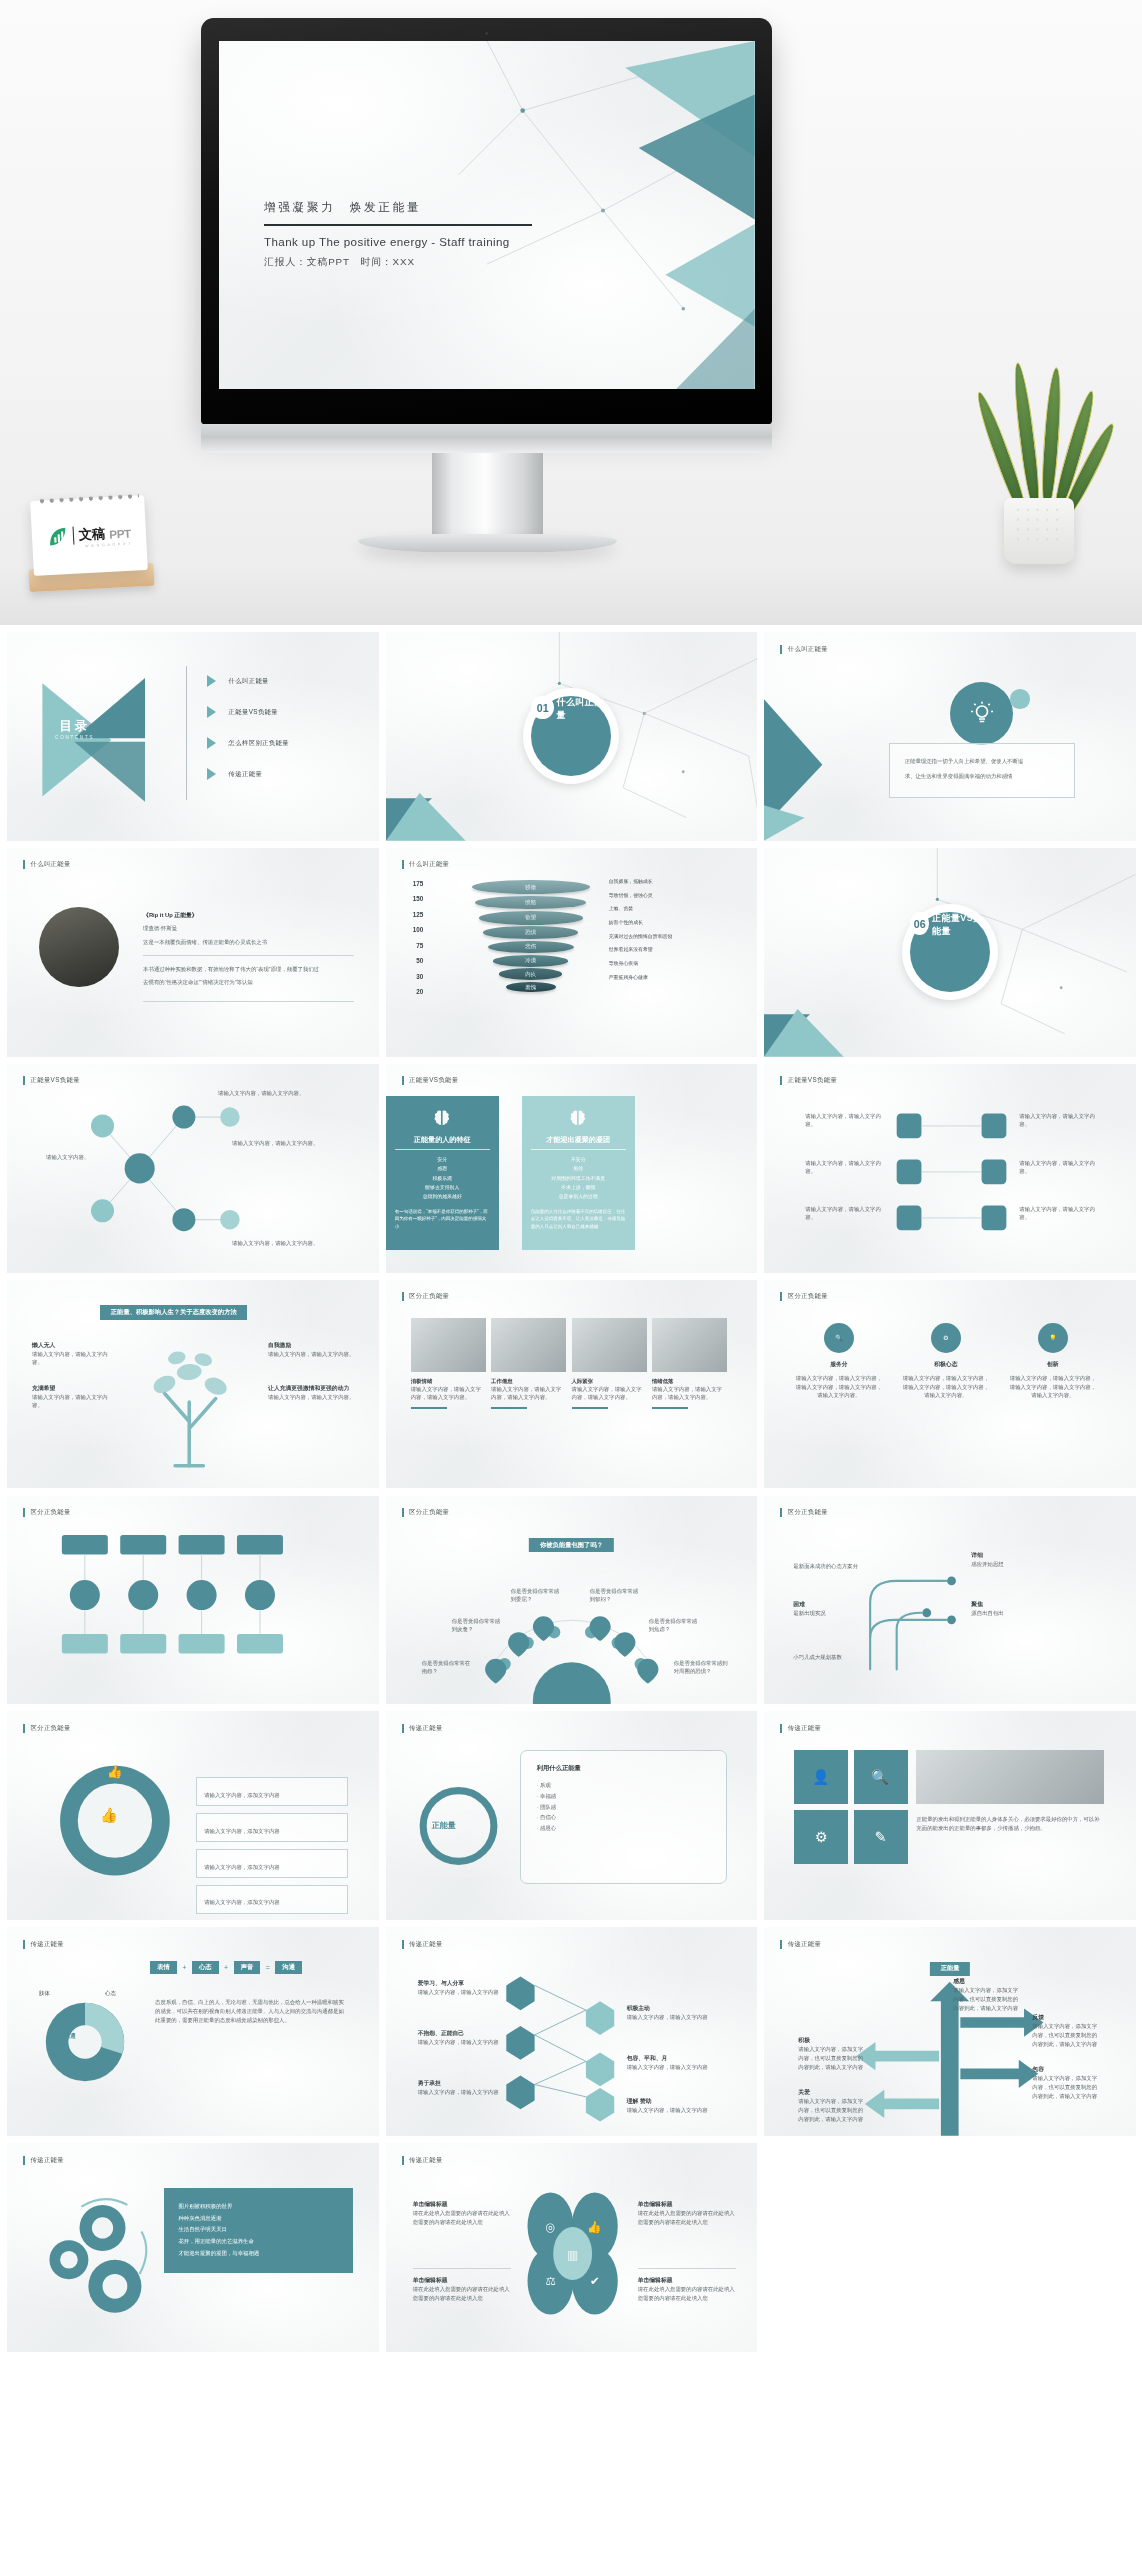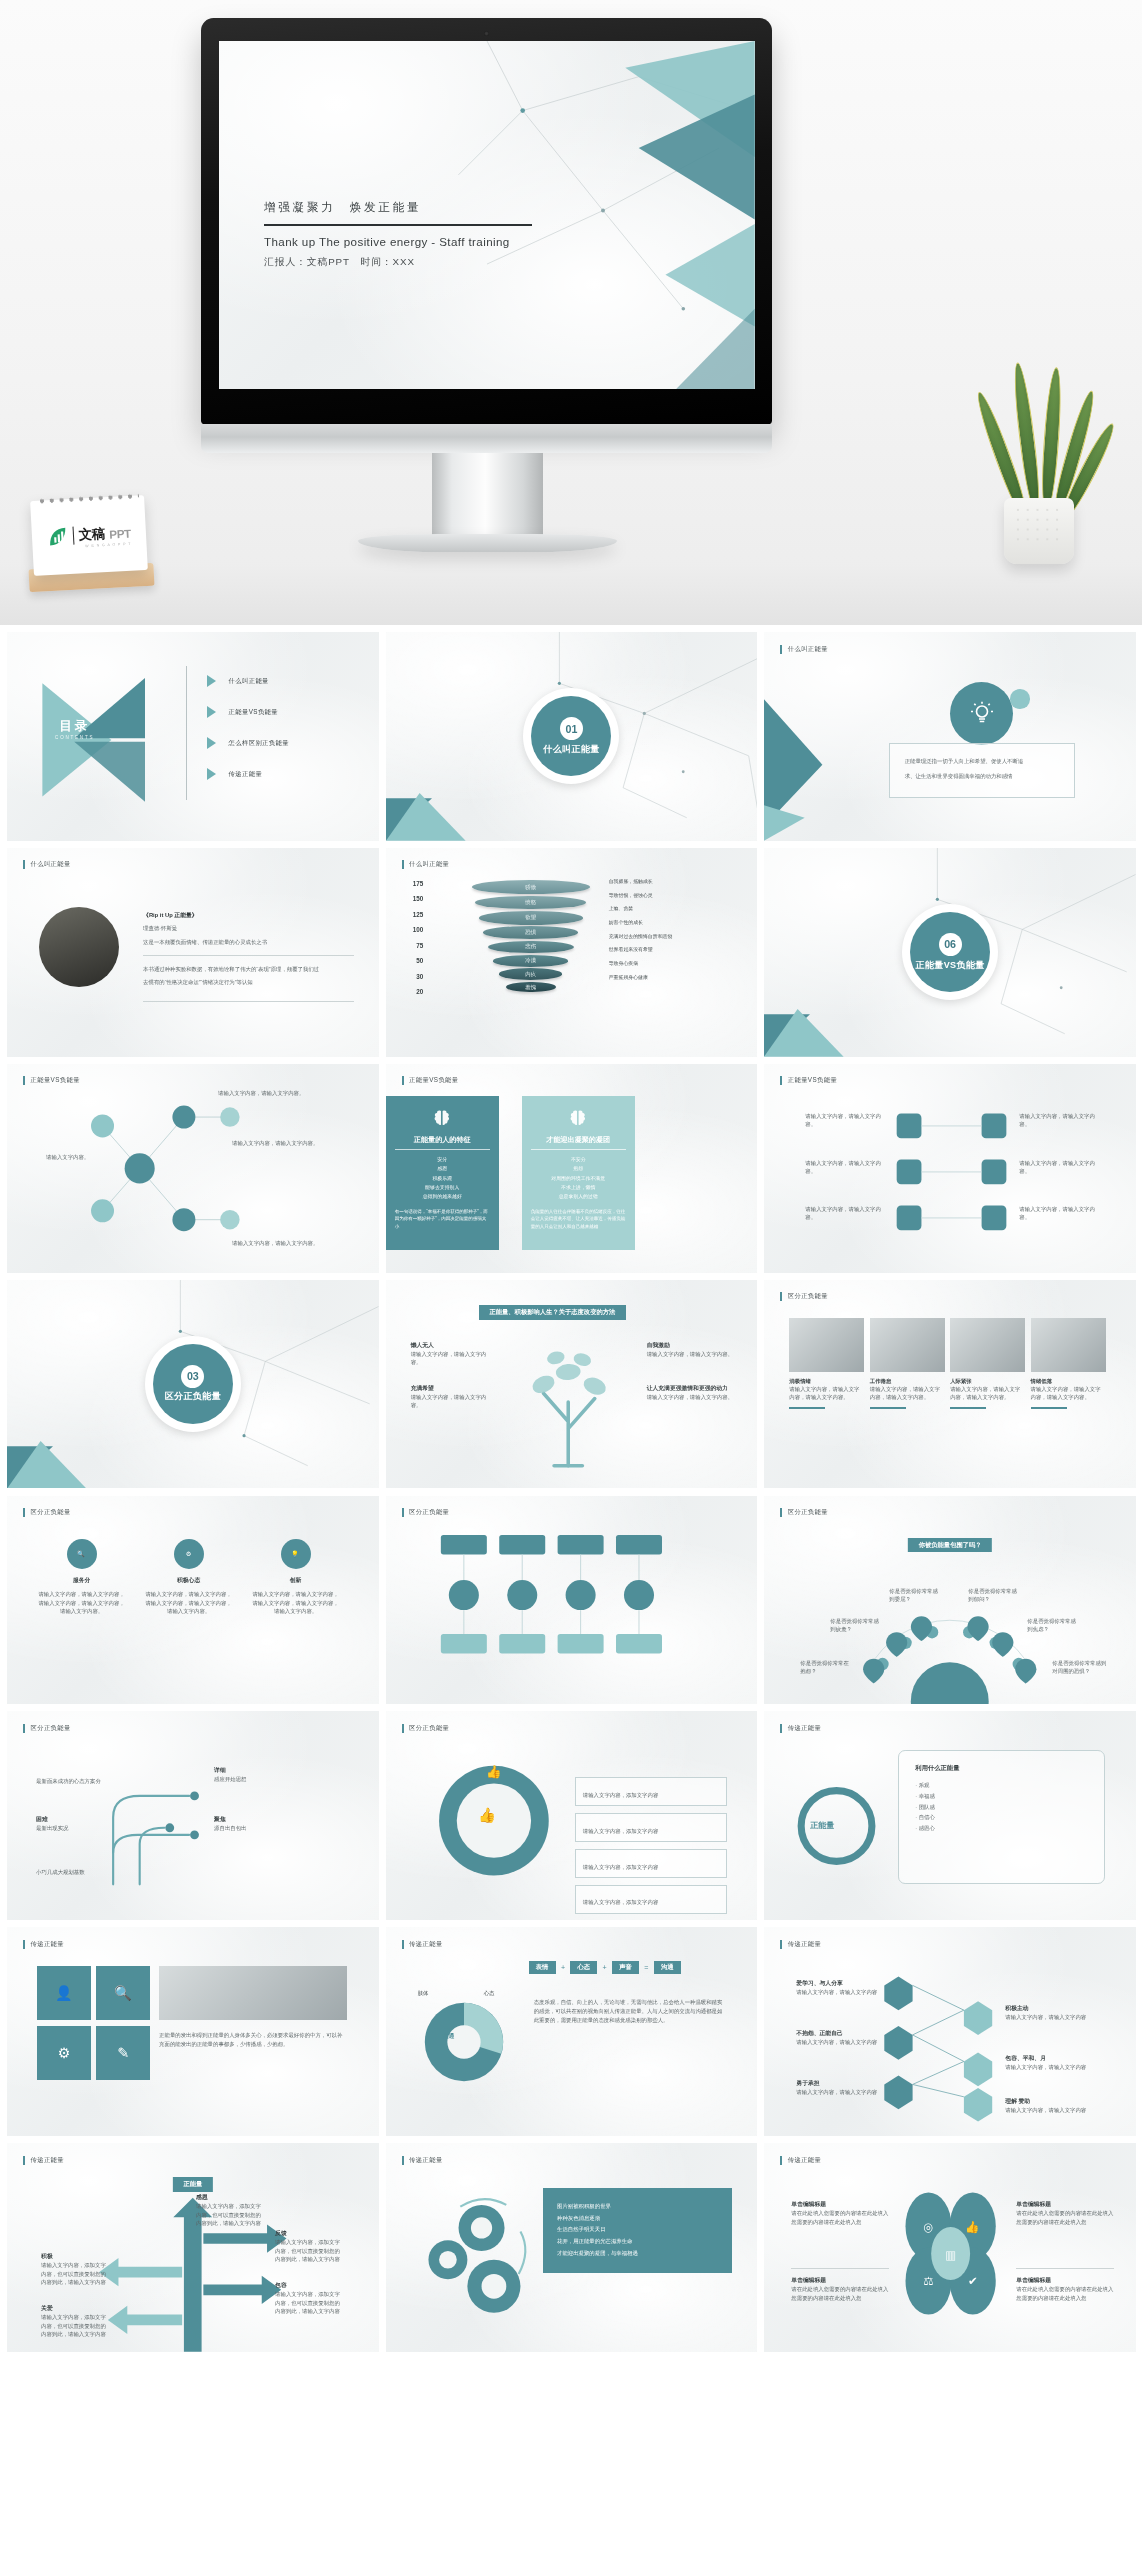--- a/index.html
+++ b/index.html
@@ -121,21 +121,21 @@
 
   
   .sec-ring {
     position:absolute; left:50%; top:50%; transform:translate(-50%,-50%);
     width:96px; height:96px; border-radius:50%;
     background:#fff; box-shadow:0 2.7px 9px rgba(0,0,0,.13);
     display:flex; align-items:center; justify-content:center;
   }
   .sec-disc {
     width:80px; height:80px; border-radius:50%; background:#4f8e98;
-    display:flex; flex-direction:column; align-items:center; justify-content:center; gap:2.7px;
+    display:flex; justify-content:center; gap:2.7px;
   }
   .sec-num {
     width:23px; height:23px; border-radius:50%; background:#fff; color:#3f7a85;
     font-size:10.7px; font-weight:700; display:flex; align-items:center; justify-content:center;
   }
   .sec-lbl { color:#fff; font-size:9px; font-weight:700; letter-spacing:0.4px; }
   .toc-word { position:absolute; left:48px; top:86px; color:#fff; text-align:center; }
   .toc-cn { font-size:12.5px; font-weight:700; letter-spacing:2.7px; }
   .toc-en { font-size:4.5px; letter-spacing:1.8px; opacity:.85; }
   .toc-divider { position:absolute; left:179px; top:34px; width:0.9px; height:134px; background:#b9c3c5; }
@@ -471,38 +471,20 @@
         </g>
     </svg>
     <div style="position:absolute;left:41px;top:48px;width:82px" class="cn">请输入文字内容，请输入文字内容。</div>
     <div style="position:absolute;left:41px;top:95px;width:82px" class="cn">请输入文字内容，请输入文字内容。</div>
     <div style="position:absolute;left:41px;top:141px;width:82px" class="cn">请输入文字内容，请输入文字内容。</div>
     <div style="position:absolute;left:255px;top:48px;width:82px" class="cn">请输入文字内容，请输入文字内容。</div>
     <div style="position:absolute;left:255px;top:95px;width:82px" class="cn">请输入文字内容，请输入文字内容。</div>
     <div style="position:absolute;left:255px;top:141px;width:82px" class="cn">请输入文字内容，请输入文字内容。</div>
   </div>
 
-  <div class="thumb">
-    <div class="tb slide-bg"></div>
-    <svg class="tb" viewBox="0 0 420 236">
-      <g stroke="#bcc5c7" stroke-width=".6" fill="none">
-          <path d="M196 0 L196 58 L292 92 M292 92 L420 30 M292 92 L410 140 M292 92 L268 176 M268 176 L340 210"></path>
-        </g>
-      <circle cx="196" cy="58" r="1.8" fill="#6b9ba0"></circle>
-        <circle cx="268" cy="176" r="1.8" fill="#6b9ba0"></circle>
-      <polygon points="0,188 52,188 0,236" fill="#4f8e98"></polygon>
-        <polygon points="38,182 90,236 0,236" fill="#8fc6c8"></polygon>
-    </svg>
-    <div class="sec-ring">
-      <div class="sec-disc">
-        <div class="sec-num">03</div>
-        <div class="sec-lbl">区分正负能量</div>
-      </div>
-    </div>
-  </div>
 
   <div class="thumb">
     <div class="tb slide-bg"></div>
     <div style="position:absolute;left:93px;top:21.4px"><span class="pill">正能量、积极影响人生？关于态度改变的方法</span></div>
     <svg class="tb" viewBox="0 0 420 236">
       <path d="M206 210 V138 M206 160 L178 128 M206 168 L236 134" stroke="#7fb9bd" stroke-width="4" fill="none" stroke-linecap="round"></path>
       <g fill="#a5d2d2" opacity=".9">
         <ellipse cx="178" cy="118" rx="13" ry="9" transform="rotate(-25 178 118)"></ellipse>
         <ellipse cx="206" cy="104" rx="14" ry="9" transform="rotate(-6 206 104)"></ellipse>
         <ellipse cx="236" cy="120" rx="13" ry="9" transform="rotate(22 236 120)"></ellipse>

